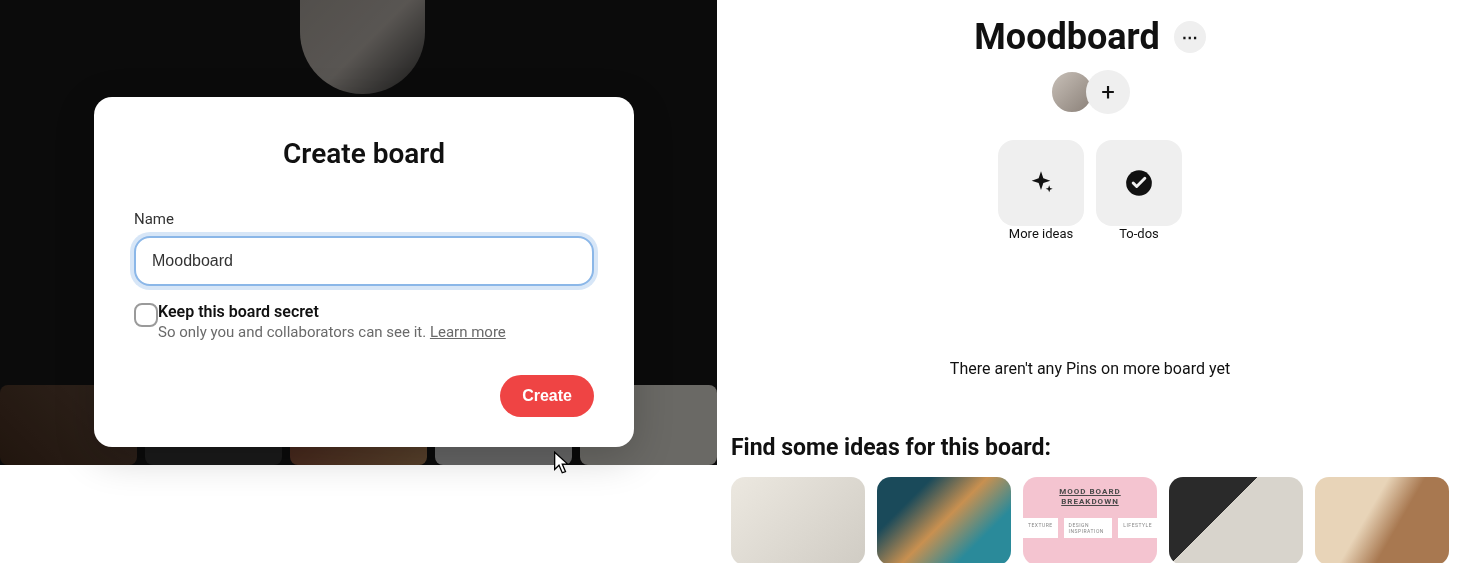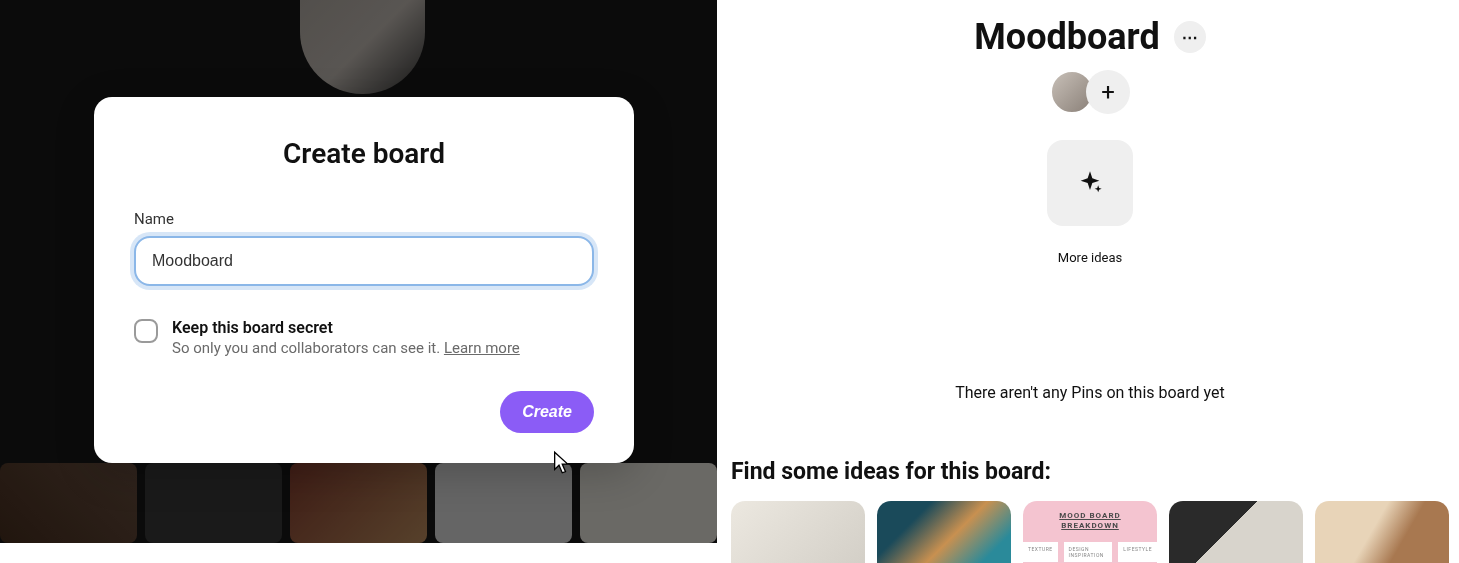--- a/index.html
+++ b/index.html
@@ -6,21 +6,21 @@
   body {
     font-family: -apple-system, BlinkMacSystemFont, "Segoe UI", Roboto, sans-serif;
     width: 1459px;
     height: 563px;
     display: flex;
     overflow: hidden;
     background: #fff;
   }
   .left-panel {
     width: 718px;
-    height: 543px;
+    height: 465px;
     position: relative;
     background: #f0f0f0;
   }
   .left-bg {
     position: absolute;
     inset: 0;
     background: #1a1a1a;
   }
   .bg-avatar {
     position: absolute;
@@ -84,22 +84,21 @@
     padding: 14px 16px;
     font-size: 16px;
     border: 2px solid #8bb7e8;
     border-radius: 16px;
     outline: none;
     box-shadow: 0 0 0 4px rgba(139,183,232,0.35);
     color: #333;
   }
   .secret-row {
     display: flex;
-    gap: 14px;
-    margin-top: 32px;
+    margin-top: 16px;
   }
   .checkbox {
     width: 24px;
     height: 24px;
     border: 2px solid #9a9a9a;
     border-radius: 8px;
     flex-shrink: 0;
     margin-top: 1px;
   }
   .secret-title {
@@ -113,30 +112,29 @@
     margin-top: 2px;
   }
   .learn-more {
     color: #6a6a6a;
     text-align: right;
   }
   .create-btn {
     margin-top: 34px;
     margin-left: auto;
     display: block;
-    background: #8b5cf6;
+    background: #ef4444;
     color: #fff;
     border: none;
     padding: 12px 22px;
     font-size: 16px;
     font-weight: 600;
     border-radius: 24px;
     cursor: pointer;
     position: relative;
-    font-style: italic;
   }
   .cursor {
     position: absolute;
     top: 450px;
     left: 548px;
     width: 22px;
     height: 26px;
     pointer-events: none;
   }
   .right-panel {
@@ -210,21 +208,21 @@
     border-radius: 16px;
     background: #efefef;
     display: flex;
     align-items: center;
     justify-content: center;
     cursor: pointer;
   }
   .action-label {
     font-size: 13px;
     color: #111;
-    margin-top: 24px;
+    margin-top: 0;
   }
   .empty-msg {
     text-align: center;
     font-size: 16px;
     color: #111;
     margin-top: 118px;
   }
   .ideas-title {
     font-size: 23px;
     font-weight: 700;
@@ -311,24 +309,33 @@
     <div class="actions-row">
       <div class="action-item">
         <div class="action-tile">
           <svg width="28" height="28" viewBox="0 0 24 24">
             <path fill="#111" d="M12 2l2 6 6 2-6 2-2 6-2-6-6-2 6-2z"></path>
             <path fill="#111" d="M19 14l.8 2.2L22 17l-2.2.8L19 20l-.8-2.2L16 17l2.2-.8z"></path>
           </svg>
         </div>
         <div class="action-label">More ideas</div>
       </div>
+      <div class="action-item">
+        <div class="action-tile">
+          <svg width="28" height="28" viewBox="0 0 24 24">
+            <circle cx="12" cy="12" r="11" fill="#111"></circle>
+            <path d="M7 12l3 3 7-7" stroke="#efefef" stroke-width="2.5" fill="none" stroke-linecap="round" stroke-linejoin="round"></path>
+          </svg>
+        </div>
+        <div class="action-label">To-dos</div>
+      </div>
     </div>
   </div>
 
-  <div class="empty-msg">There aren't any Pins on this board yet</div>
+  <div class="empty-msg">There aren't any Pins on more board yet</div>
 
   <div class="ideas-title">Find some ideas for this board:</div>
   <div class="ideas-row">
     <div class="idea idea1"></div>
     <div class="idea idea2"></div>
     <div class="idea idea3">
       <div class="t1">
         <span>MOOD BOARD</span><br><span>BREAKDOWN</span>
       </div>
       <div class="row">

